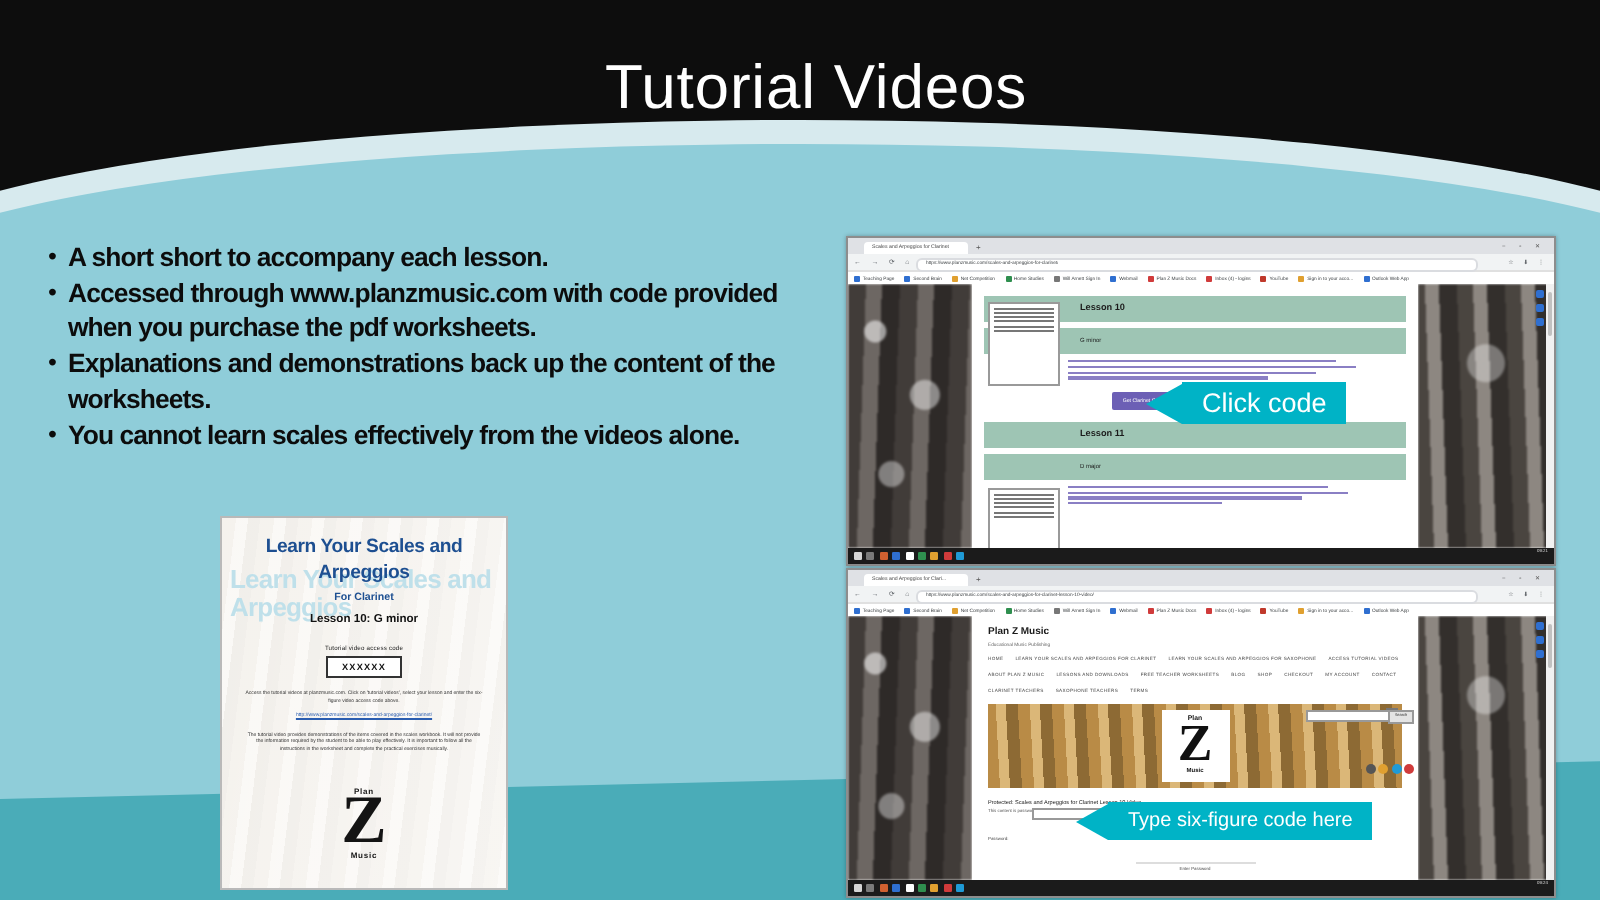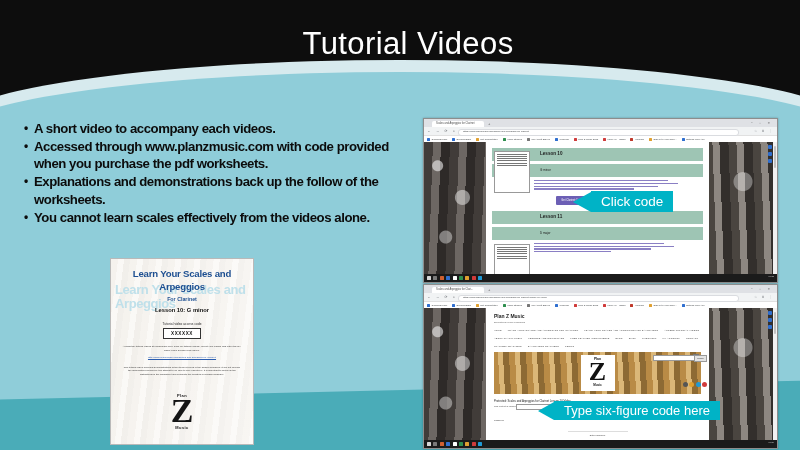--- a/index.html
+++ b/index.html
@@ -149,45 +149,45 @@
   .c1 .callout-body span{font-size:13.5px;}
 
   .c2{left:199px;top:334px;height:19px;}
   .c2 .arrow-head{border-top:9.5px solid transparent;border-bottom:9.5px solid transparent;
       border-right:16px solid #00b3c6;}
   .c2 .callout-body span{font-size:12px;}
 
   .c3{left:538px;top:401px;height:19px;}
   .c3 .arrow-head{border-top:9.5px solid transparent;border-bottom:9.5px solid transparent;
       border-right:16px solid #00b3c6;}
-  .c3 .callout-body span{font-size:13px;}
+  .c3 .callout-body span{font-size:10px;}
 </style>
 </head>
 <body>
 
 <div class="slide">
 
   <div class="band-pale"></div>
   <div class="band-main"></div>
   <div class="band-dark"></div>
 
   <div class="title">Tutorial Videos</div>
 
   <div class="bullets">
     <div class="bul">
       <span class="dot">•</span>
-      <span class="txt">A short video to accompany each videos.</span>
+      <span class="txt">A short short to accompany each lesson.</span>
     </div>
     <div class="bul">
       <span class="dot">•</span>
       <span class="txt">Accessed through www.planzmusic.com with code provided when you purchase the pdf worksheets.</span>
     </div>
     <div class="bul">
       <span class="dot">•</span>
-      <span class="txt">Explanations and demonstrations back up the follow of the worksheets.</span>
+      <span class="txt">Explanations and demonstrations back up the content of the worksheets.</span>
     </div>
     <div class="bul">
       <span class="dot">•</span>
       <span class="txt">You cannot learn scales effectively from the videos alone.</span>
     </div>
   </div>
 
   <div class="sheet">
     <div class="sheet-bgimg"></div>
     <div class="sheet-ghost">Learn Your Scales and Arpeggios</div>

